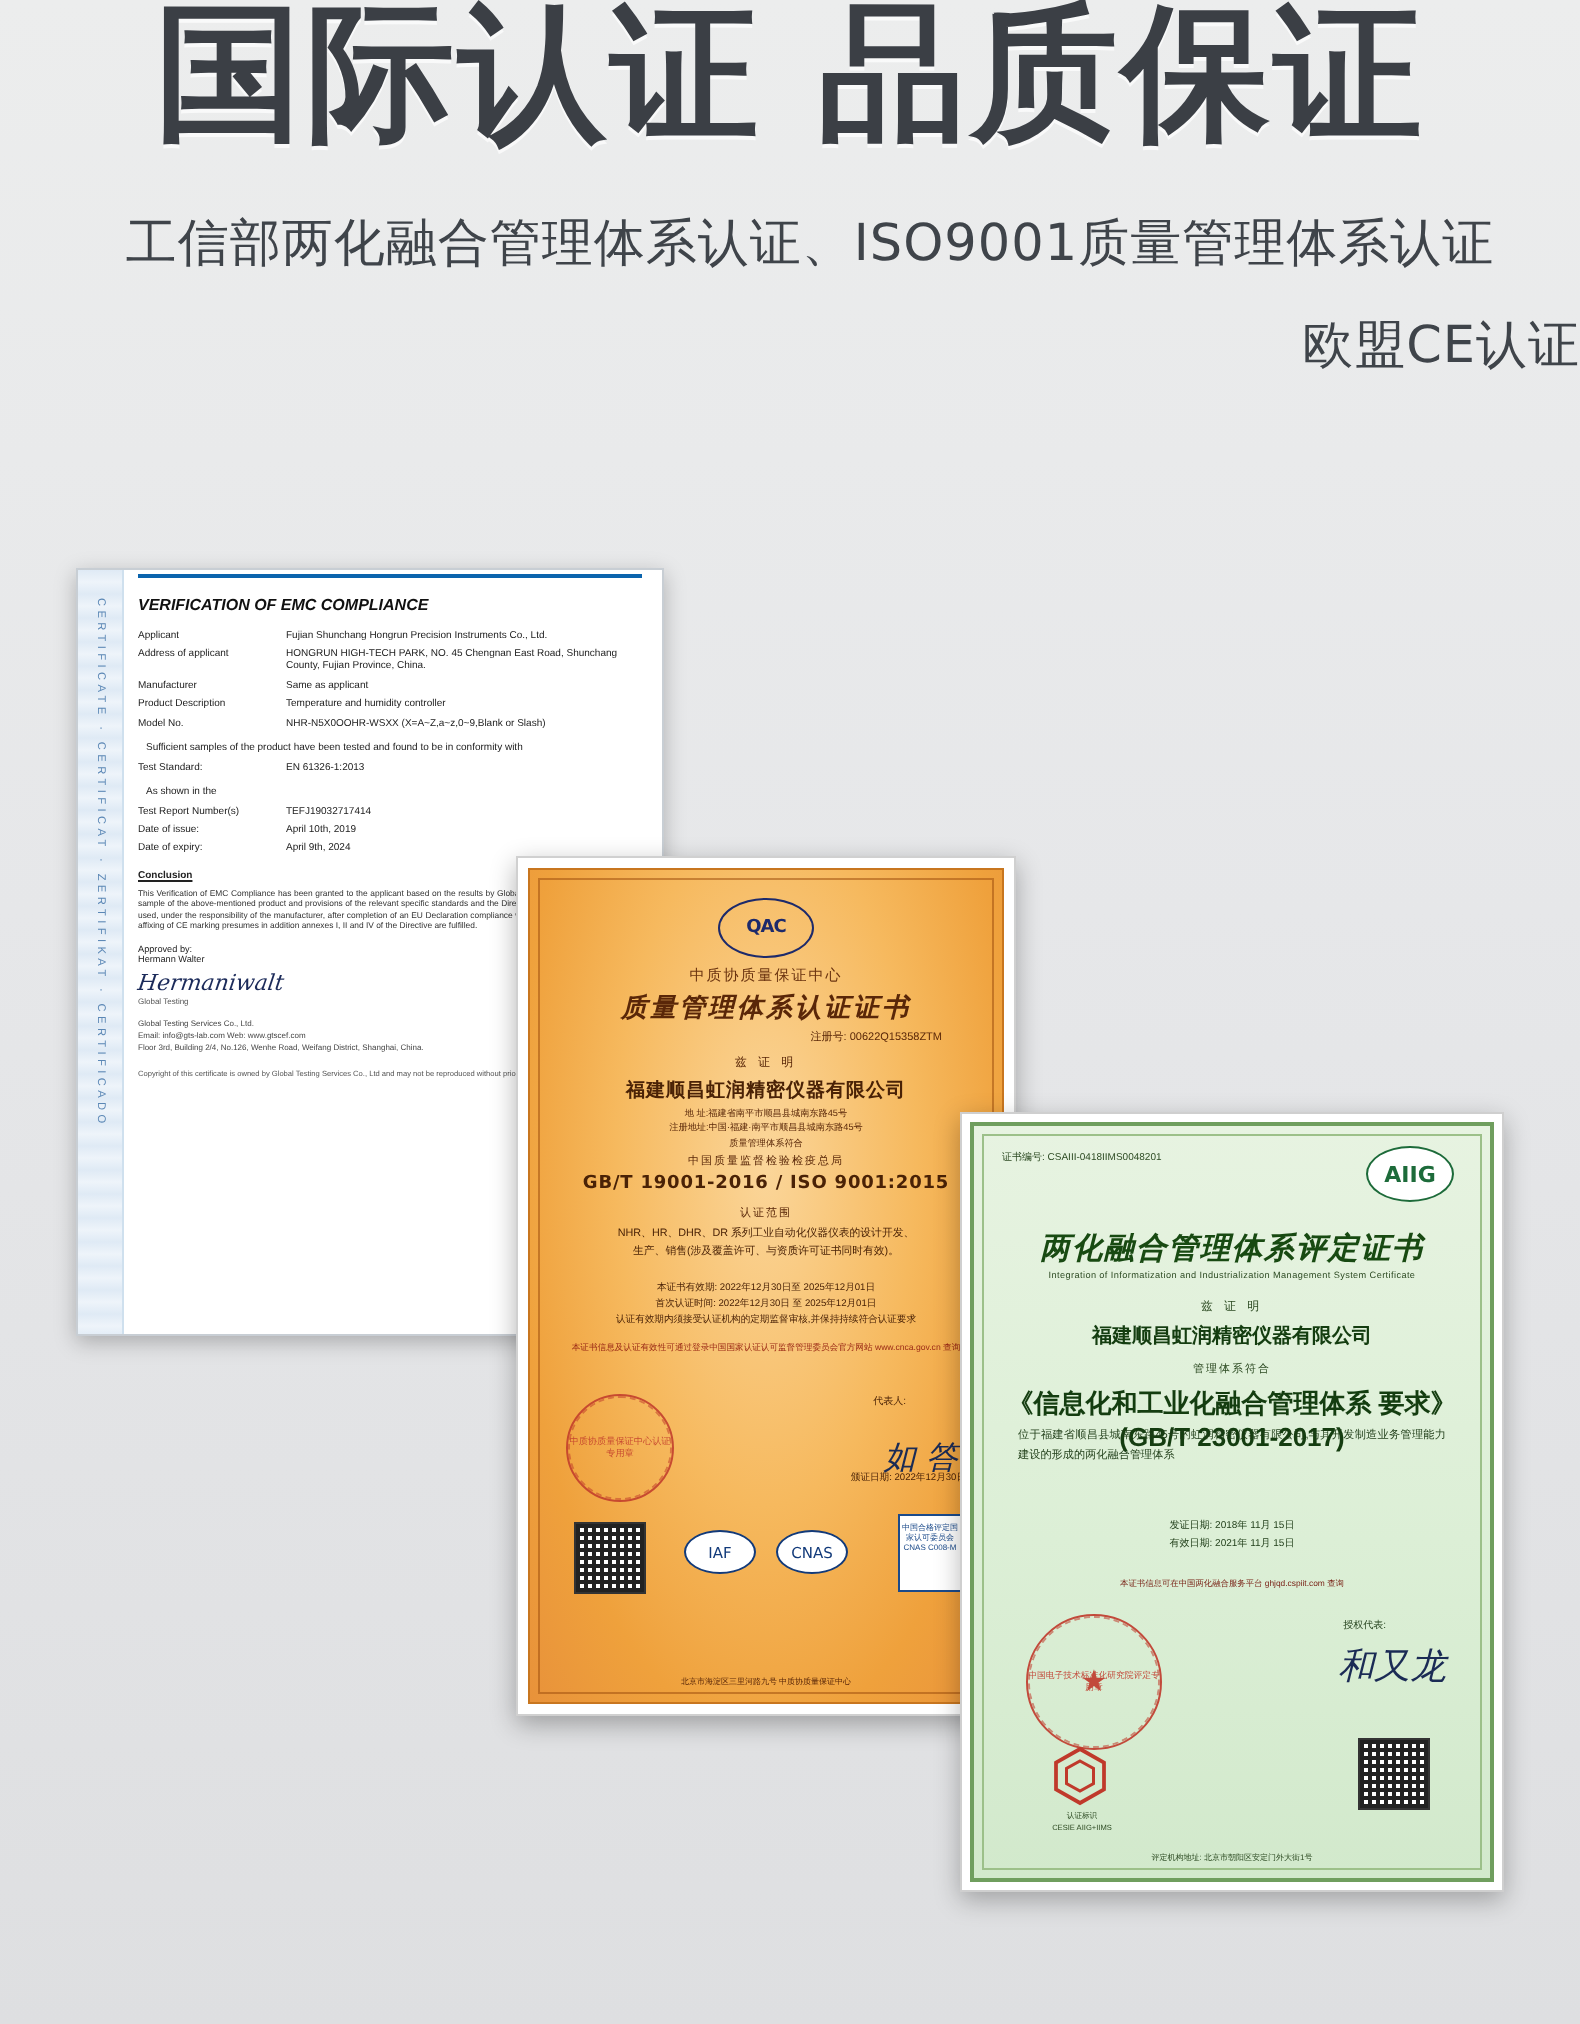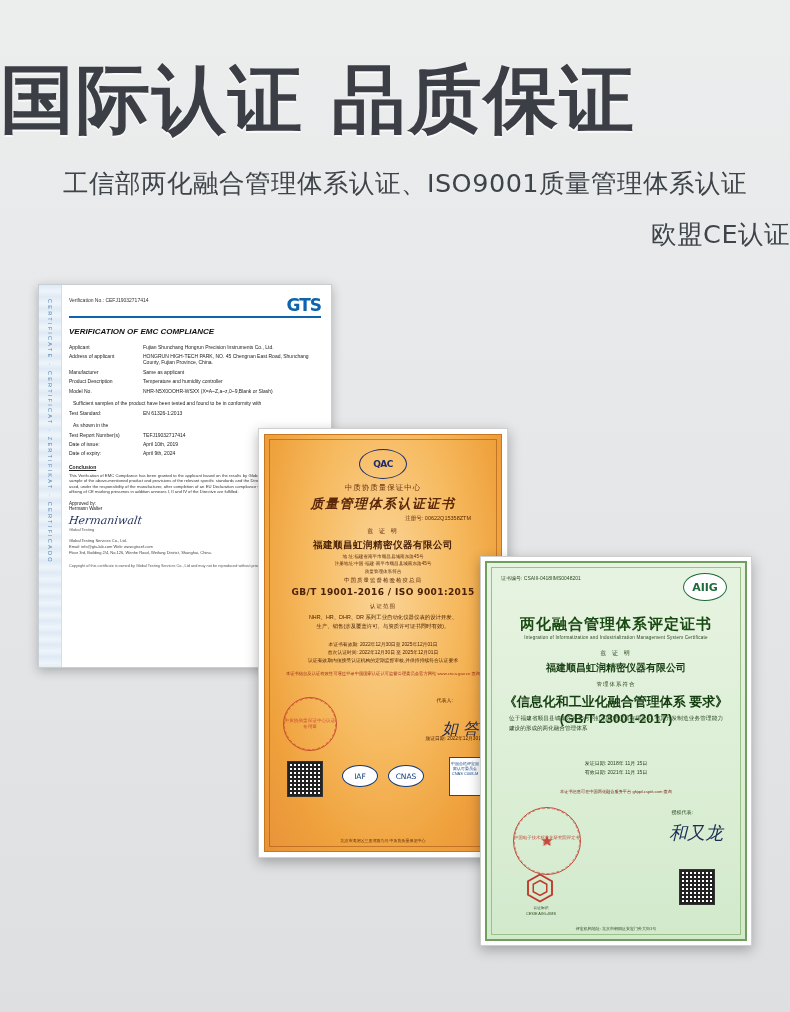--- a/index.html
+++ b/index.html
@@ -16,22 +16,21 @@
   }
   .page {
     position: relative;
     width: 790px;
     height: 1012px;
     background: linear-gradient(180deg, #eceded 0%, #e6e7e9 45%, #dedfe1 100%);
     overflow: hidden;
   }
   
   .headline {
-    text-align: left;
-    padding-top: 62px;
+    text-align: center;
     font-size: 74px;
     line-height: 1.0;
     font-weight: bold;
     letter-spacing: 2px;
     color: #3b3f45;
     font-family: "DejaVu Sans", "Liberation Sans", sans-serif;
     text-shadow: 0 2px 0 rgba(255,255,255,0.7);
   }
   .subline {
     text-align: center;
@@ -321,20 +320,21 @@
     width: 42px; height: 26px; border: 1.6px solid #1d6b3a; border-radius: 50%;
     display: flex; align-items: center; justify-content: center;
     color: #1d6b3a; font-weight: bold; font-size: 11px;
     font-family: "DejaVu Sans", sans-serif;
     background: #fff;
   }
   .c3-title {
     position: absolute; top: 52px; left: 0; right: 0; text-align: center;
     font-size: 15px; font-weight: bold; color: #184a12; letter-spacing: 1px;
     font-family: "DejaVu Sans", sans-serif;
+    font-style: italic;
   }
   .c3-en {
     position: absolute; top: 72px; left: 0; right: 0; text-align: center;
     font-size: 4.6px; color: #2c4a22; letter-spacing: 0.2px;
   }
   .c3-zm {
     position: absolute; top: 86px; left: 0; right: 0; text-align: center;
     font-size: 6px; color: #2c4a22; letter-spacing: 2px;
   }
   .c3-company {
@@ -412,27 +412,20 @@
   <div class="subline">工信部两化融合管理体系认证、ISO9001质量管理体系认证</div>
   <div class="subline2">欧盟CE认证</div>
 
   <div class="certs">
 
     <div class="cert1">
       <div class="c1-side">
         <div class="c1-side-text">CERTIFICATE · CERTIFICAT · ZERTIFIKAT · CERTIFICADO</div>
       </div>
       <div class="c1-body">
-        <div class="c1-top">
-          <div class="c1-verif">
-            <span>Verification No.:</span>
-            <span>CEFJ19032717414</span>
-          </div>
-          <div class="c1-logo">GTS</div>
-        </div>
         <div class="c1-rule"></div>
         <div class="c1-title">VERIFICATION OF EMC COMPLIANCE</div>
 
         <div class="c1-table">
           <div class="c1-row">
             <div class="c1-lbl">Applicant</div>
             <div class="c1-val">Fujian Shunchang Hongrun Precision Instruments Co., Ltd.</div>
           </div>
           <div class="c1-row">
             <div class="c1-lbl">Address of applicant</div>

